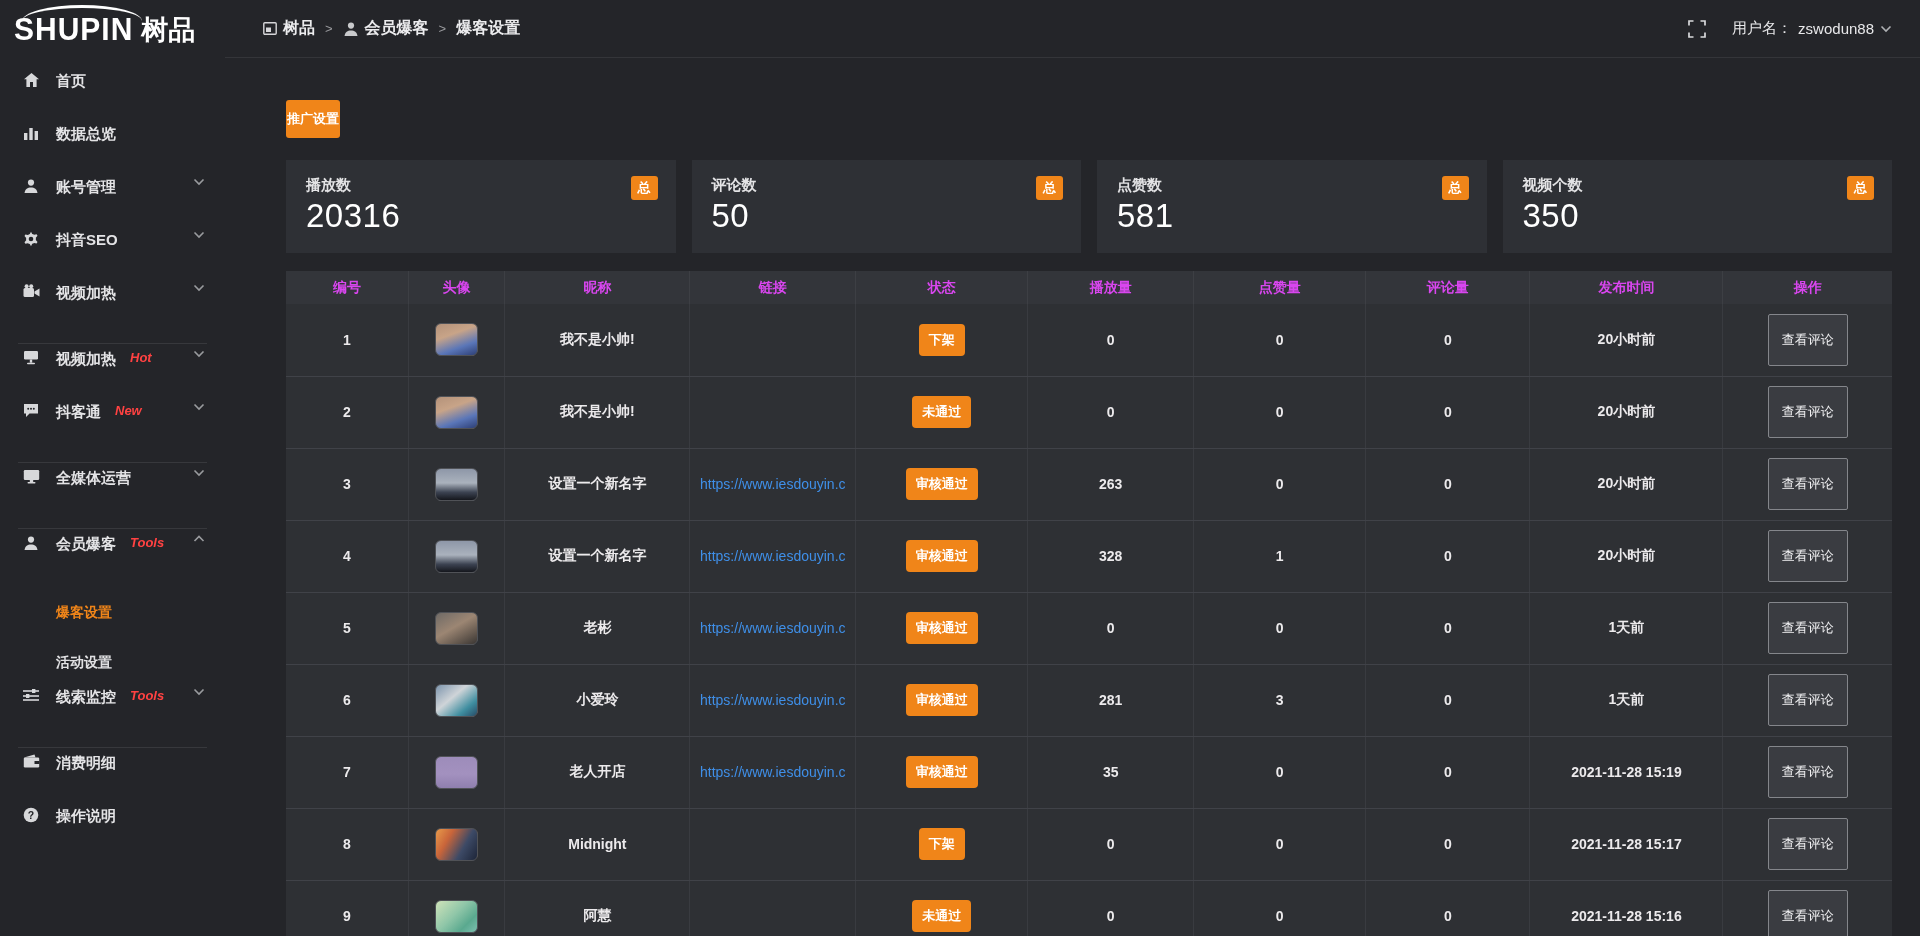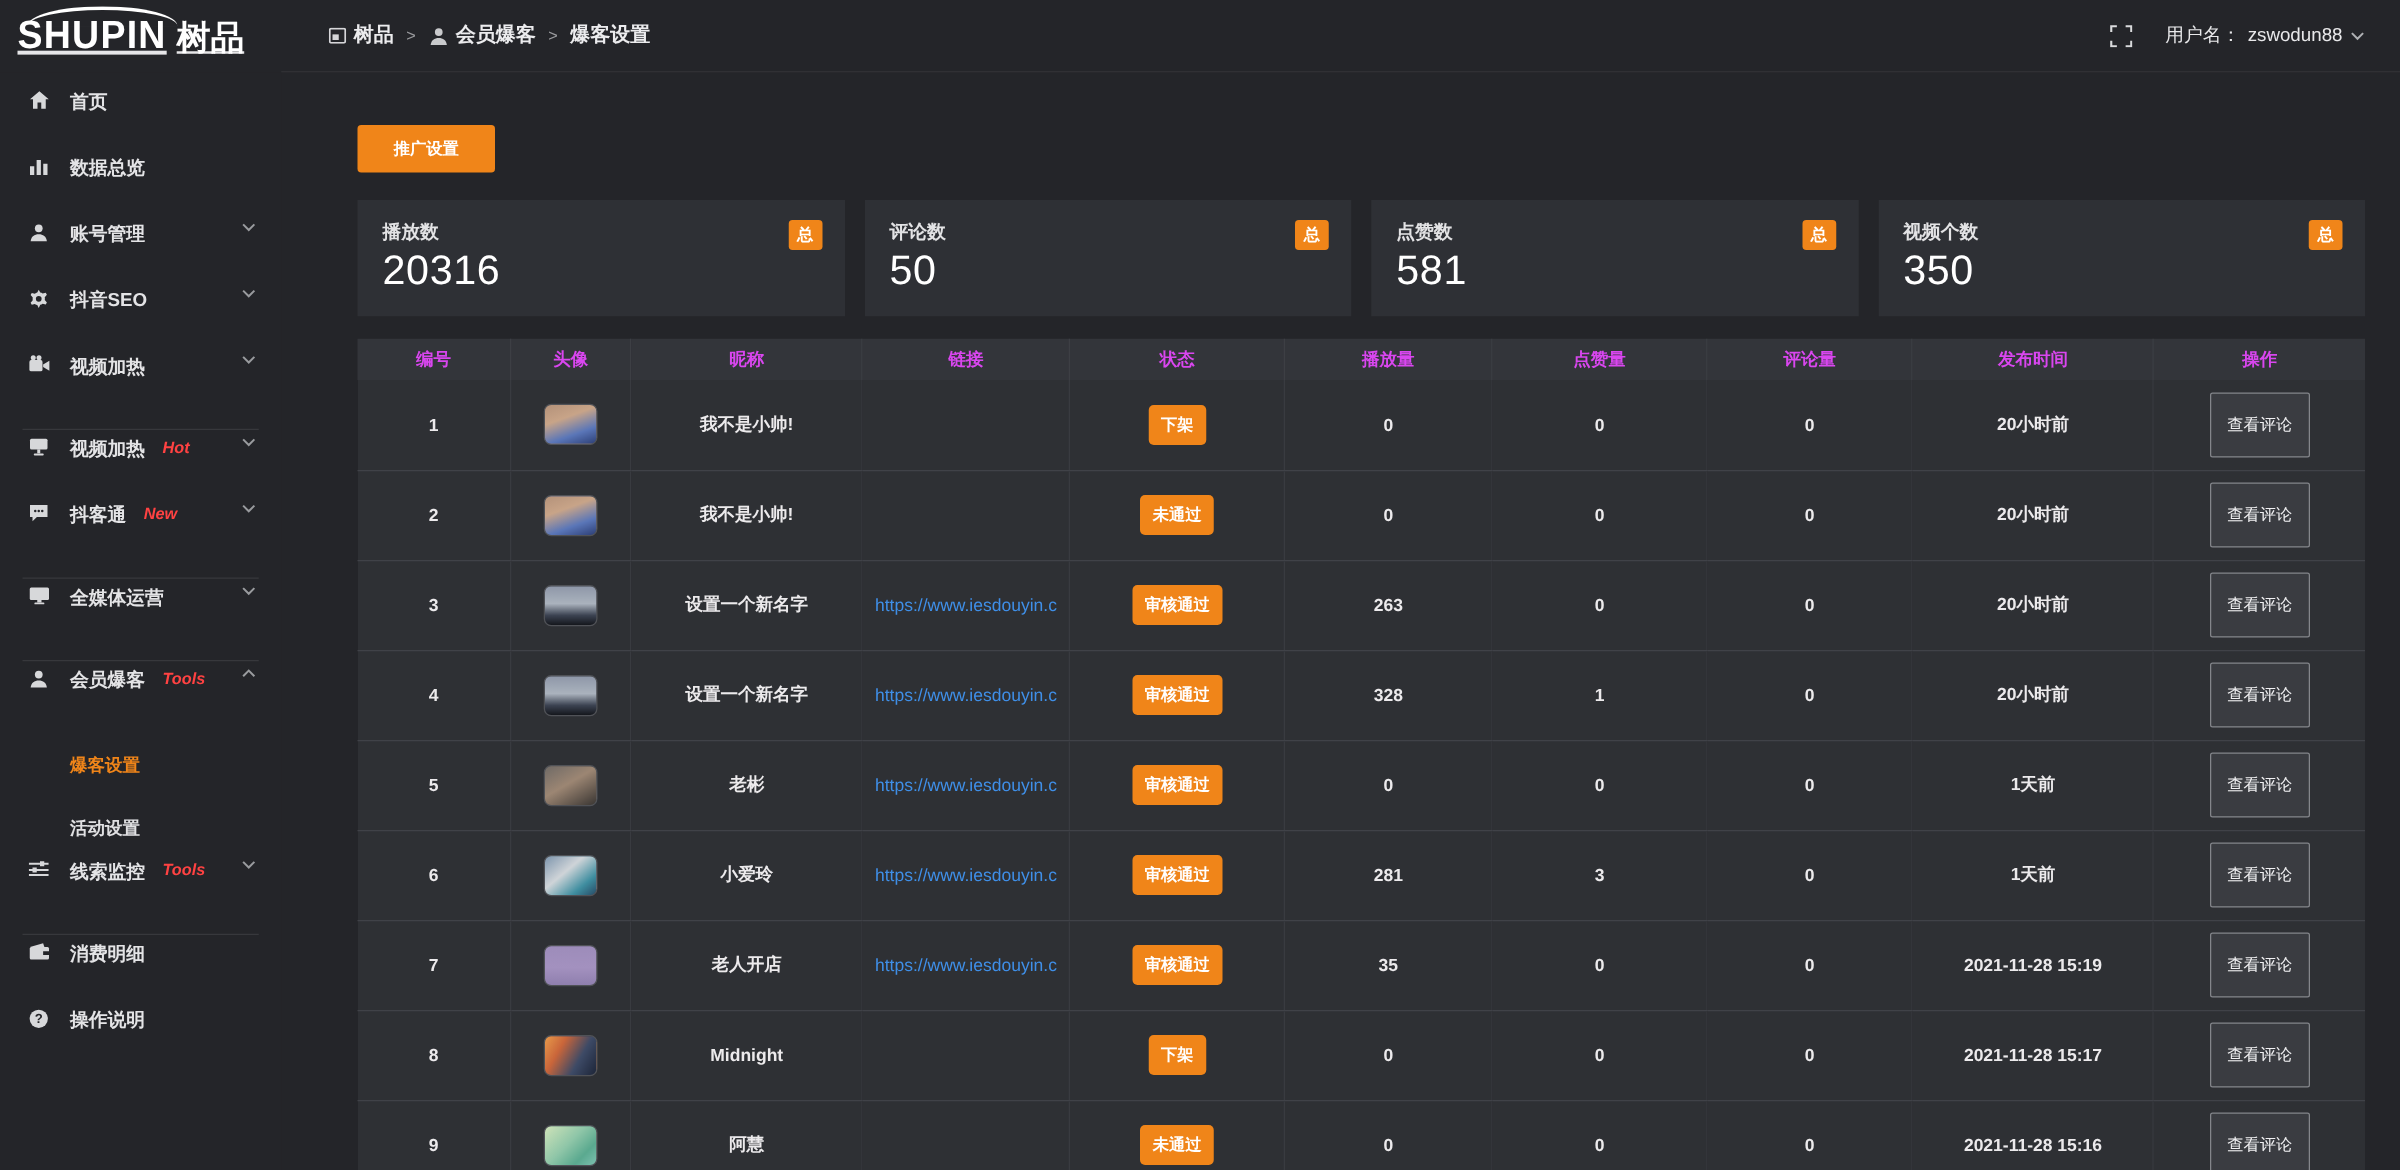--- a/index.html
+++ b/index.html
@@ -5,21 +5,21 @@
   * { margin:0; padding:0; box-sizing:border-box; }
   html,body { width:1920px; height:936px; overflow:hidden; }
   body {
     font-family:"Liberation Sans","DejaVu Sans",sans-serif;
     background:#242529; color:#e6e6e8;
   }
   svg { display:block; }
 
   
   .topbar { height:58px; display:flex; align-items:stretch; background:#242529; }
-  .logo-area { width:225px; display:flex; align-items:center; padding-left:14px; flex:0 0 225px;text-decoration:underline; }
+  .logo-area { width:225px; display:flex; align-items:center; padding-left:14px; flex:0 0 225px; }
   .logo { position:relative; display:flex; align-items:flex-end; gap:8px; cursor:pointer; }
   .logo-en { font-weight:bold; font-size:30px; letter-spacing:1px; color:#fff; line-height:1; transform:scaleY(1.05); }
   .logo-cn { font-weight:bold; font-size:27px; color:#fff; line-height:1; }
   .logo-arc { position:absolute; left:8px; top:-9px; width:120px; height:16px;
     border-top:3px solid #fff; border-radius:50% 50% 0 0 / 100% 100% 0 0; }
   .topbar-main { flex:1; display:flex; align-items:center; border-bottom:1px solid #343539; padding:0 28px 0 38px; }
   .breadcrumb { display:flex; align-items:center; gap:10px; font-size:16px; color:#ececee; font-weight:bold; }
   .crumb { display:flex; align-items:center; gap:6px; cursor:pointer; }
   .crumb .ic { opacity:.92; }
   .crumb-sep { color:#9a9b9e; font-size:13px; font-weight:normal; }
@@ -34,21 +34,21 @@
   .side-item .lbl { font-weight:bold; }
   .side-tag { font-style:italic; font-weight:bold; font-size:13px; margin-left:14px; }
   .side-chev { margin-left:auto; opacity:.85; }
   .side-divider { height:1px; background:#37383c; margin:6px 18px; }
   .side-sub { height:50px; display:flex; align-items:center; padding-left:56px; font-size:14px; font-weight:bold; color:#e0e0e2; cursor:pointer; }
   .side-sub.active { color:#f08519; }
 
   
   .main { position:absolute; left:225px; top:58px; right:0; bottom:0; padding:42px 28px 0 61px; background:#242529; overflow:hidden; }
   .promo-btn { display:inline-block; background:#f08519; color:#fff; border:none; border-radius:3px;
-    padding:10px 29px; font-size:13px; font-weight:bold; cursor:pointer; font-family:inherit; }
+    padding:10px 1px; font-size:13px; font-weight:bold; cursor:pointer; font-family:inherit; }
 
   .stats-row { display:grid; grid-template-columns:repeat(4,1fr); gap:16px; margin-top:22px; }
   .stat-card { background:#2e3035; height:93px; padding:16px 20px; position:relative; }
   .stat-label { font-size:15px; color:#e3e3e5; font-weight:bold; }
   .stat-value { font-size:33px; color:#fff; margin-top:2px; letter-spacing:.5px; }
   .stat-badge { position:absolute; top:16px; right:18px; background:#f08519; color:#fff;
     font-size:13px; font-weight:bold; padding:3px 7px; border-radius:3px; }
 
   
   .table-wrap { margin-top:18px; }

